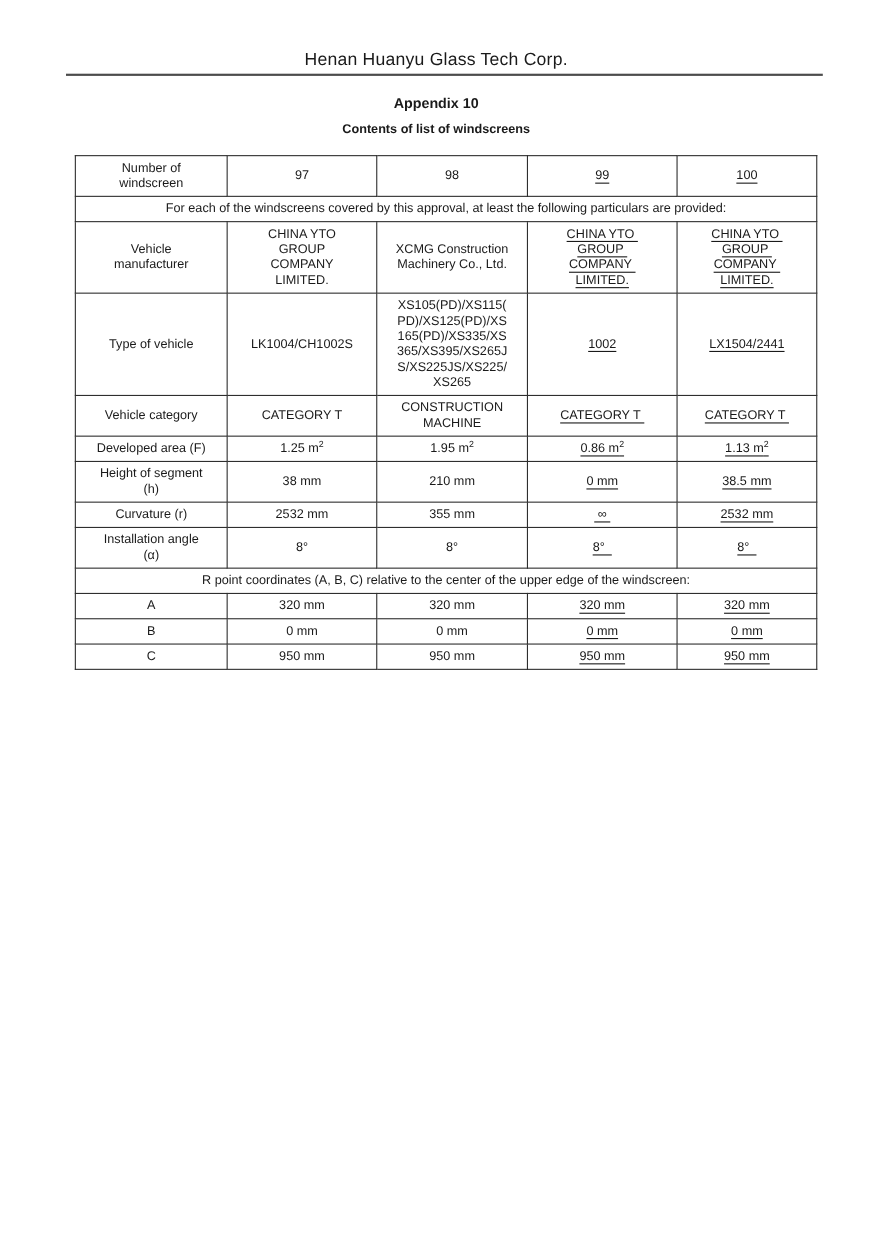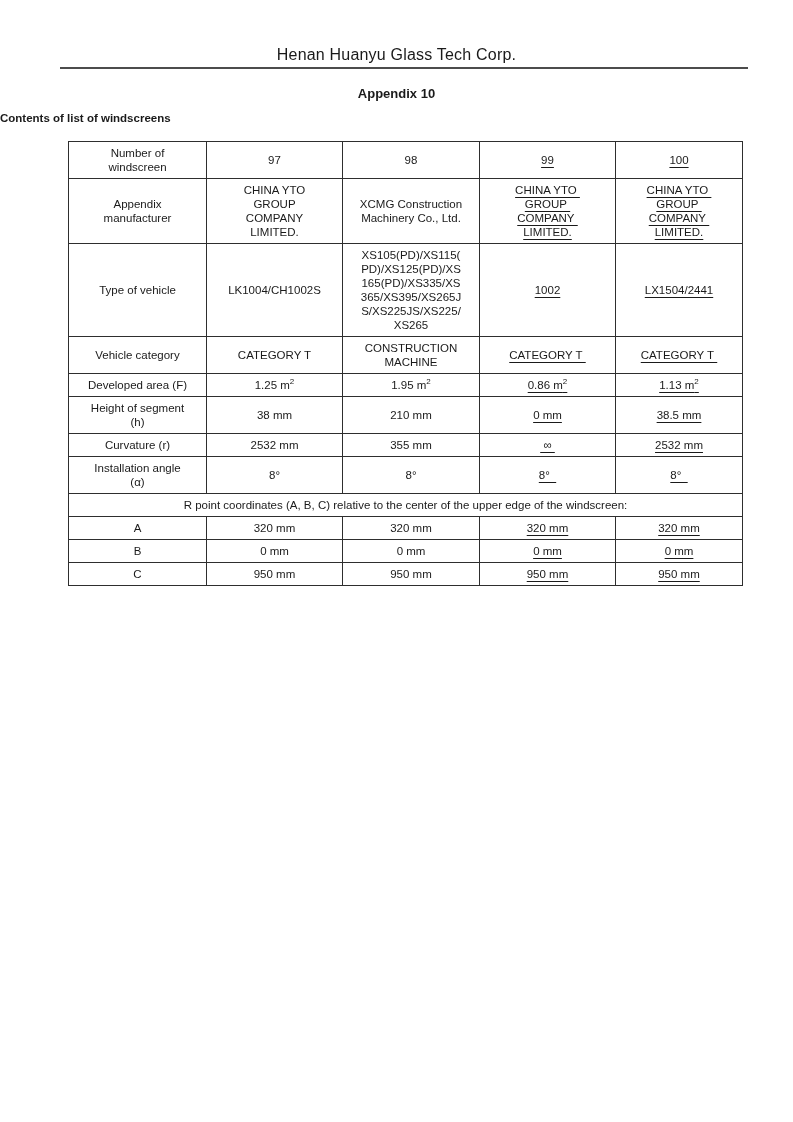--- a/index.html
+++ b/index.html
@@ -34,21 +34,21 @@
     background: #4c4c4c;
     margin: 3px 45px 0 60px;
   }
   .appendix-heading {
     text-align: center;
     font-size: 13px;
     font-weight: bold;
     margin-top: 17px;
   }
   .subtitle-heading {
-    text-align: left;
+    text-align: center;
     font-size: 11.5px;
     font-weight: bold;
     margin-top: 11px;
   }
   .table-wrap { margin: 17px 0 0 68px; }
   table.ws-table {
     border-collapse: collapse;
     width: 674px;
     table-layout: fixed;
     font-size: 11.5px;
@@ -98,21 +98,24 @@
       <tbody>
           <tr>
             <td class="label-cell">Number of
 windscreen</td>
             <td class="value-cell">97</td>
             <td class="value-cell">98</td>
             <td class="value-cell u">99</td>
             <td class="value-cell u">100</td>
           </tr>
           <tr>
-            <td class="label-cell">Appendix
+            <td colspan="5" class="span-cell">For each of the windscreens covered by this approval, at least the following particulars are provided:</td>
+          </tr>
+          <tr>
+            <td class="label-cell">Vehicle
 manufacturer</td>
             <td class="value-cell">CHINA YTO
 GROUP
 COMPANY
 LIMITED.</td>
             <td class="value-cell">XCMG Construction
 Machinery Co., Ltd.</td>
             <td class="value-cell u">CHINA YTO&nbsp;
 GROUP&nbsp;
 COMPANY&nbsp;

